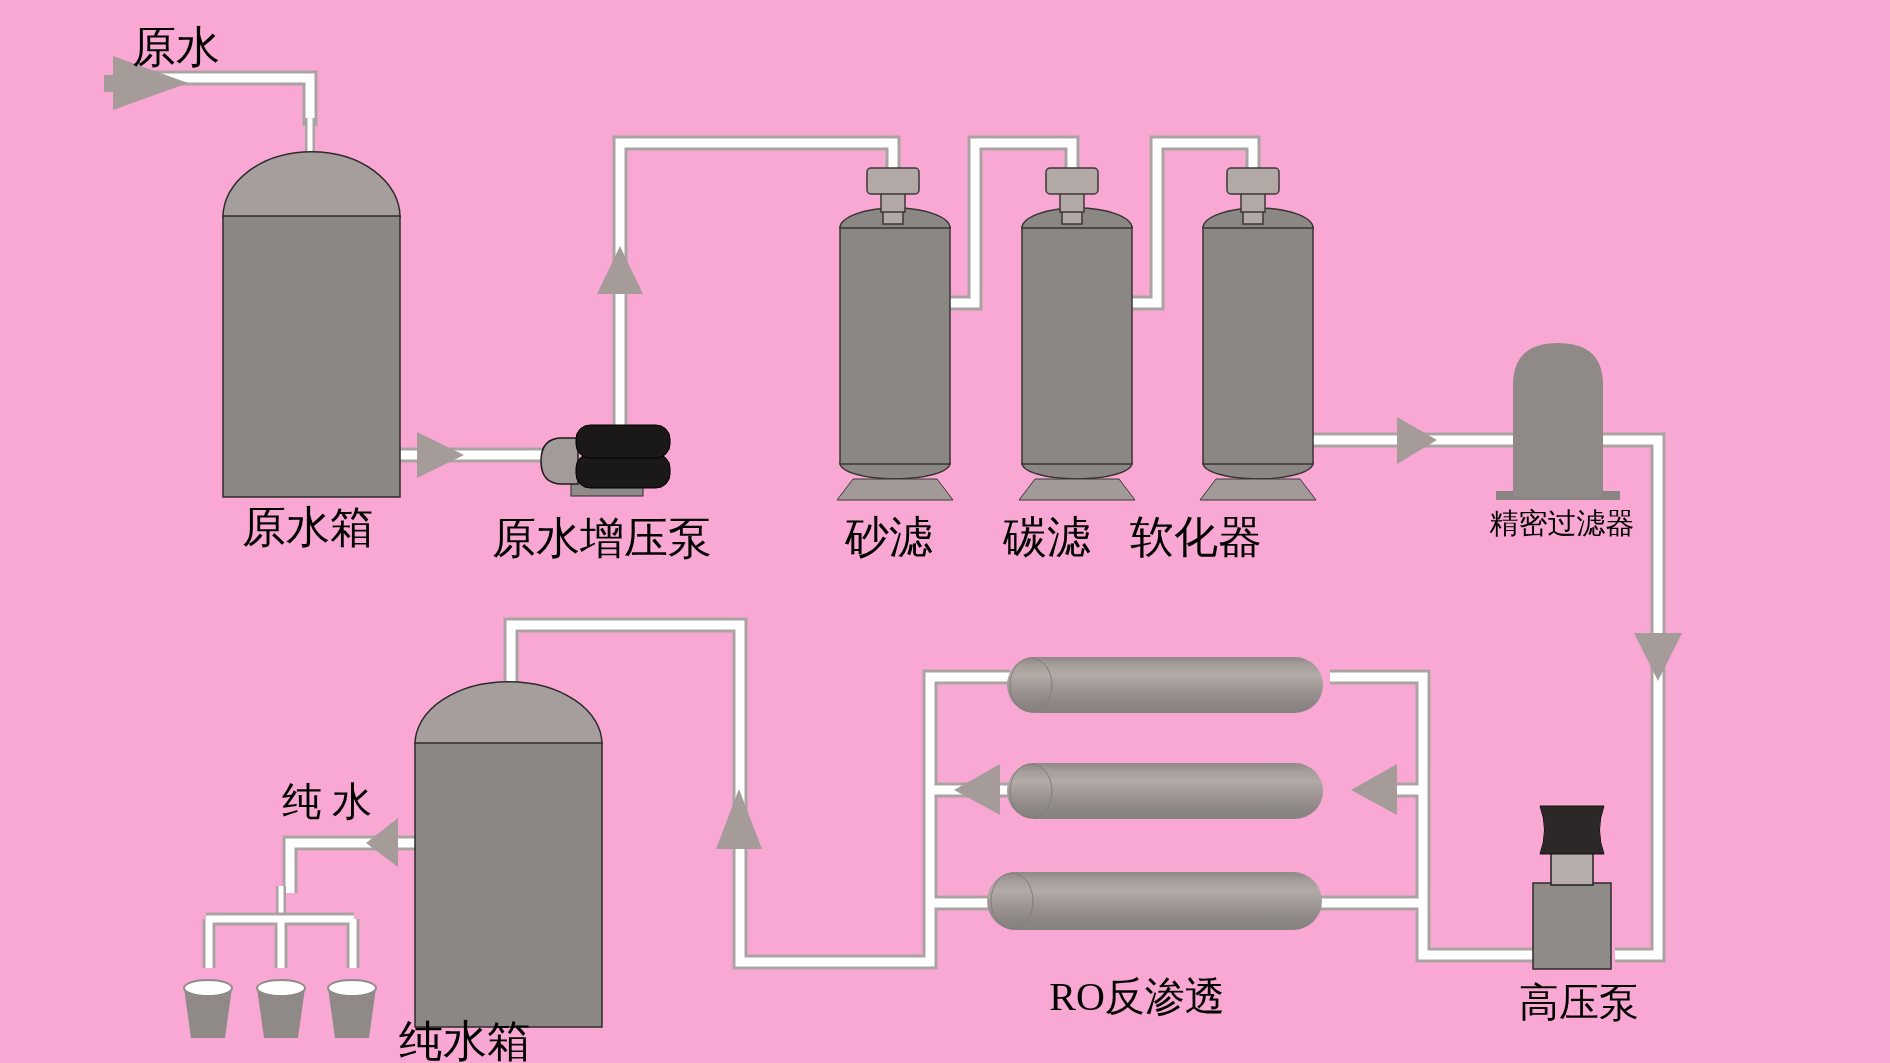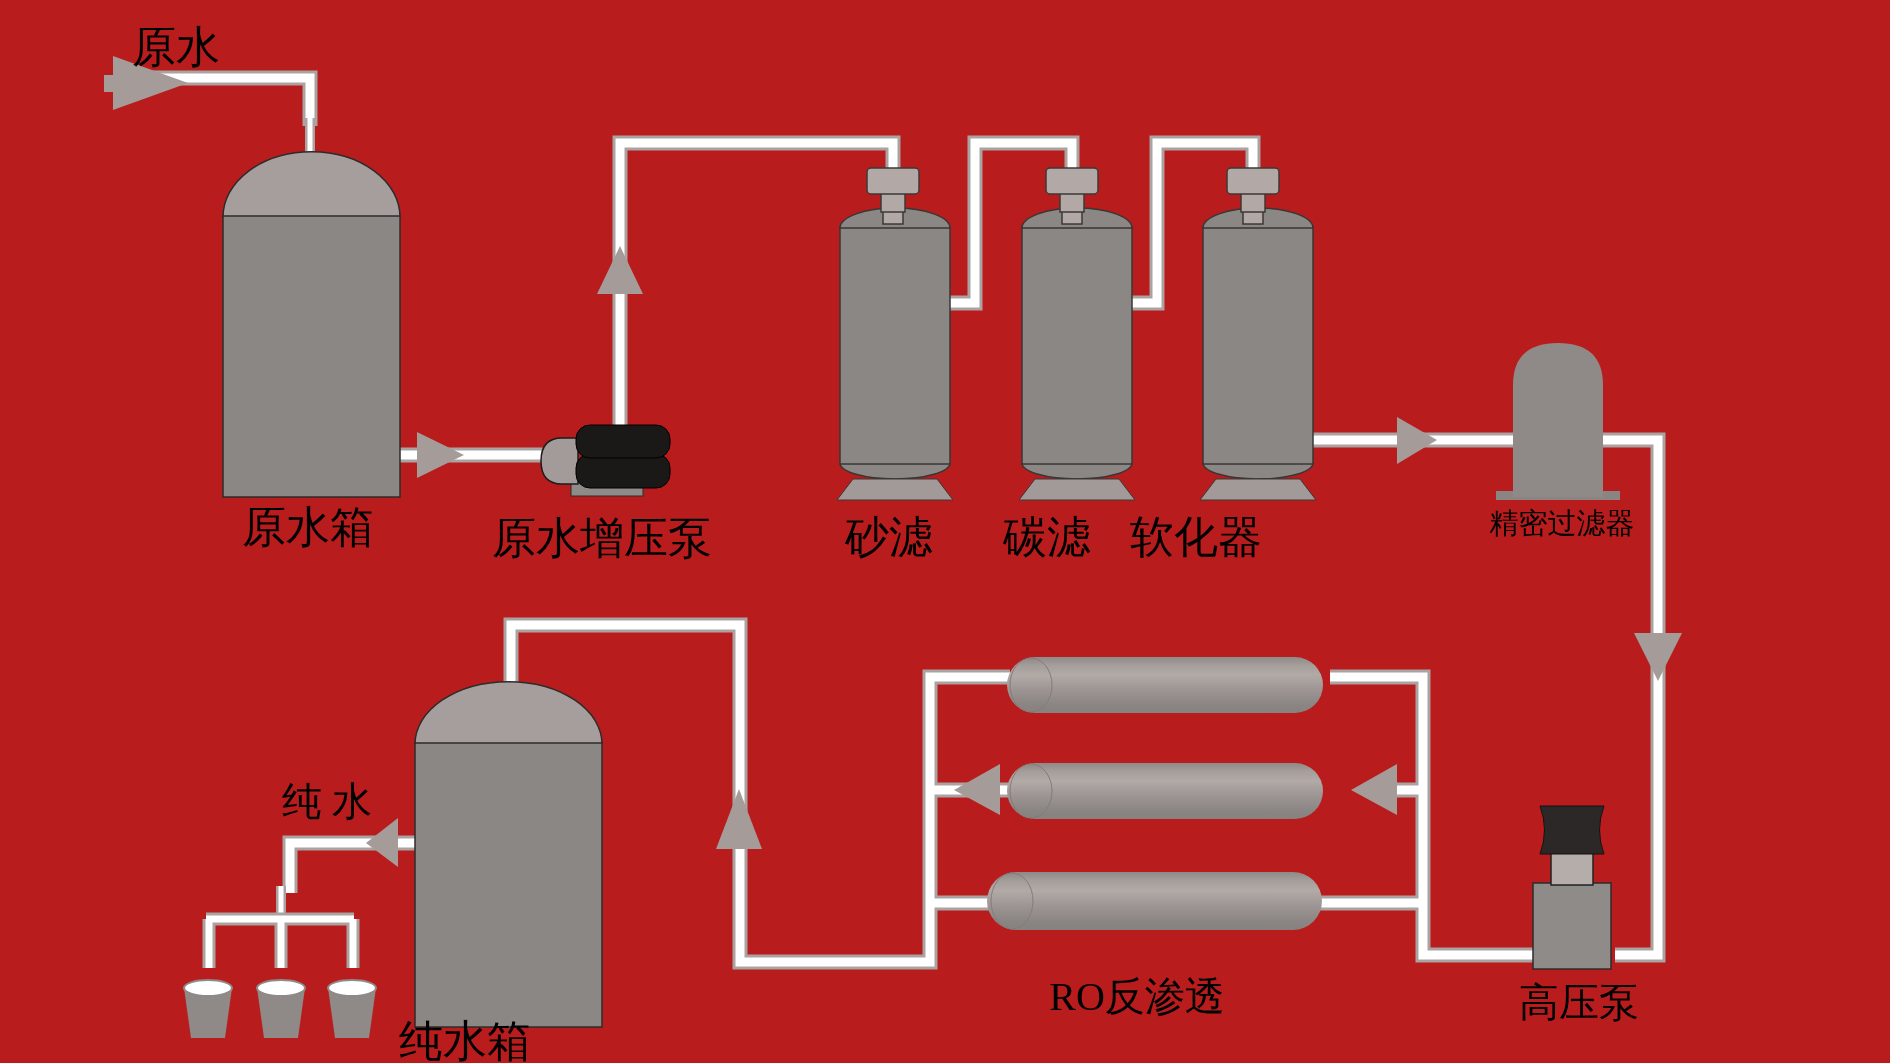--- a/index.html
+++ b/index.html
@@ -1,16 +1,16 @@
 <!DOCTYPE html>
 <html><head>
 <meta charset="utf-8">
 <style>
   html,body { margin:0; padding:0; background:#ffffff; }
-  .stage { position:relative; width:1890px; height:1063px; background:#b91c1c; overflow:hidden; }
+  .stage { position:relative; width:1890px; height:1063px; background:#f9a8d4; overflow:hidden; }
   svg { display:block; }
   .pipe-o { fill:none; stroke:#aba3a1; stroke-width:15; stroke-linecap:butt; }
   .pipe-i { fill:none; stroke:#ffffff; stroke-width:9;  stroke-linecap:butt; }
   .pipe-o.thin { stroke-width:10; }
   .pipe-i.thin { stroke-width:5; }
   .pipe-o.mani { stroke-width:13; }
   .pipe-i.mani { stroke-width:7; }
   .arrow { fill:#a59c9a; stroke:none; }
   .vessel-body { fill:#8b8785; stroke:#2e2b2b; stroke-width:1.5; }
   .vessel-dome { fill:#a59e9c; stroke:#2e2b2b; stroke-width:1.5; }

